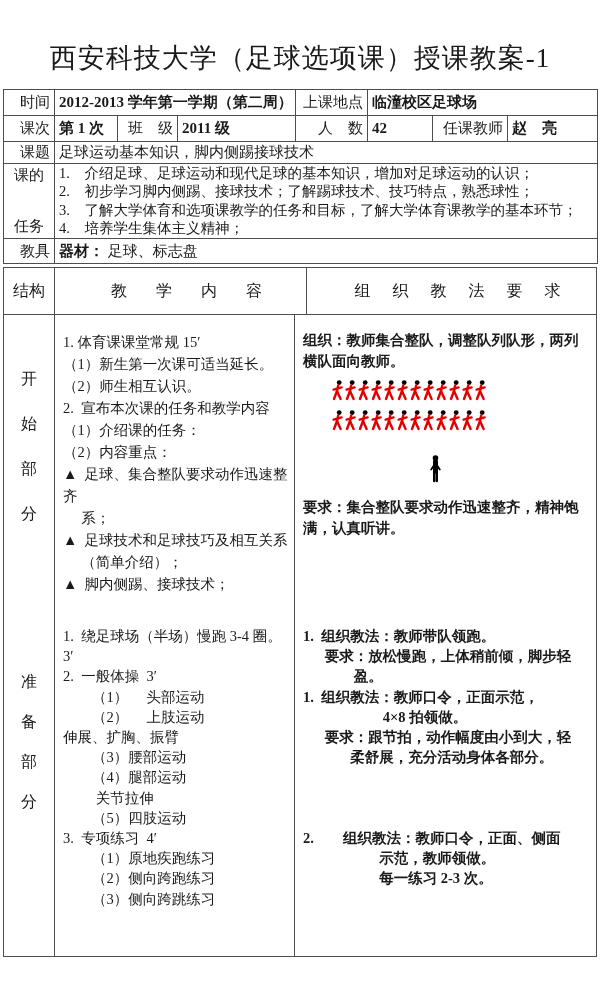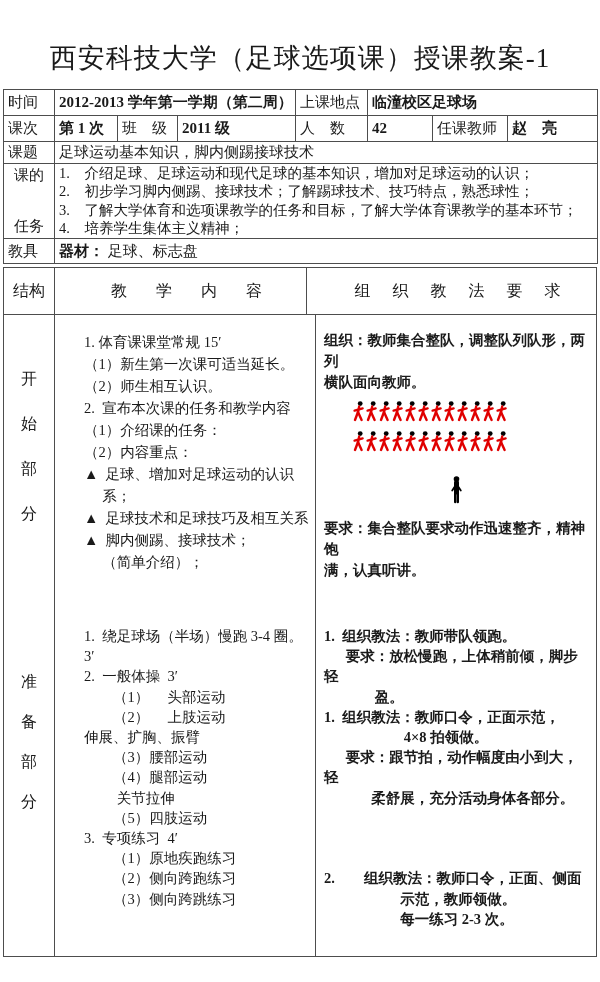--- a/index.html
+++ b/index.html
@@ -25,21 +25,21 @@
     width: 594px;
     margin-left: 3px;
   }
   table.info td {
     border: 1px solid #4d4d4d;
     font-size: 15px;
     padding: 0 4px;
     overflow: hidden;
     white-space: nowrap;
   }
-  td.lab { text-align: left; padding: 0; margin-top: 36px; }
+  td.lab { text-align: right; padding: 0; margin-top: 36px; }
   td.val { padding-left: 7px; }
   .bv { font-weight: bold; }
   tr.r26 { height: 26px; }
   tr.r22 { height: 22px; }
   tr.r25 { height: 25px; }
   tr.rtasks { height: 75px; }
 
   td.tasklab { vertical-align: top; padding: 0; }
   .tasklab-inner {
     height: 73px;
@@ -66,21 +66,21 @@
     border-bottom: 1px solid #4d4d4d;
     gap: 12px;
   }
   .sh-cell { display: flex; align-items: center; justify-content: center; font-size: 16px; }
   .sh-label { width: 51px; border-right: 1px solid #4d4d4d; }
   .sh-content { width: 240px; border-right: 1px solid #4d4d4d; letter-spacing: 29px; text-indent: 29px; }
   .sh-method { flex: 1; letter-spacing: 22px; text-indent: 22px; }
 
   .struct-body { display: flex; height: 641px; }
   .col-label { width: 51px; border-right: 1px solid #4d4d4d; }
-  .col-content { width: 240px; border-right: 1px solid #4d4d4d; margin-left: 21px; }
+  .col-content { width: 240px; border-right: 1px solid #4d4d4d; }
   .col-method { flex: 1; }
 
   .sec1 { height: 277px; }
   .sec2 { height: 364px; }
 
   .vlabel { display: flex; flex-direction: column; align-items: center; font-size: 16px; }
   .vlabel .line { line-height: 16px; white-space: pre-wrap; }
   .vlabel1 { padding-top: 56px; row-gap: 29px; }
   .vlabel2 { padding-top: 82px; row-gap: 24px; }
 
@@ -187,25 +187,25 @@
       </div>
 
       <div class="col-content">
         <div class="sec1 content-block cb1">
             <div class="line">1. 体育课课堂常规 15′</div>
             <div class="line">（1）新生第一次课可适当延长。</div>
             <div class="line">（2）师生相互认识。</div>
             <div class="line">2.  宣布本次课的任务和教学内容</div>
             <div class="line">（1）介绍课的任务：</div>
             <div class="line">（2）内容重点：</div>
-            <div class="line">▲  足球、增加对足球运动的认识</div>
+            <div class="line">▲  足球、集合整队要求动作迅速整齐</div>
             <div class="line">     系；</div>
             <div class="line">▲  足球技术和足球技巧及相互关系</div>
+            <div class="line">     （简单介绍）；</div>
             <div class="line">▲  脚内侧踢、接球技术；</div>
-            <div class="line">     （简单介绍）；</div>
           </div>
         <div class="sec2 content-block cb2">
             <div class="line">1.  绕足球场（半场）慢跑 3-4 圈。</div>
             <div class="line">3′</div>
             <div class="line">2.  一般体操  3′</div>
             <div class="line">　　（1）　 头部运动</div>
             <div class="line">　　（2）　 上肢运动</div>
             <div class="line">伸展、扩胸、振臂</div>
             <div class="line">　　（3）腰部运动</div>
             <div class="line">　　（4）腿部运动</div>

